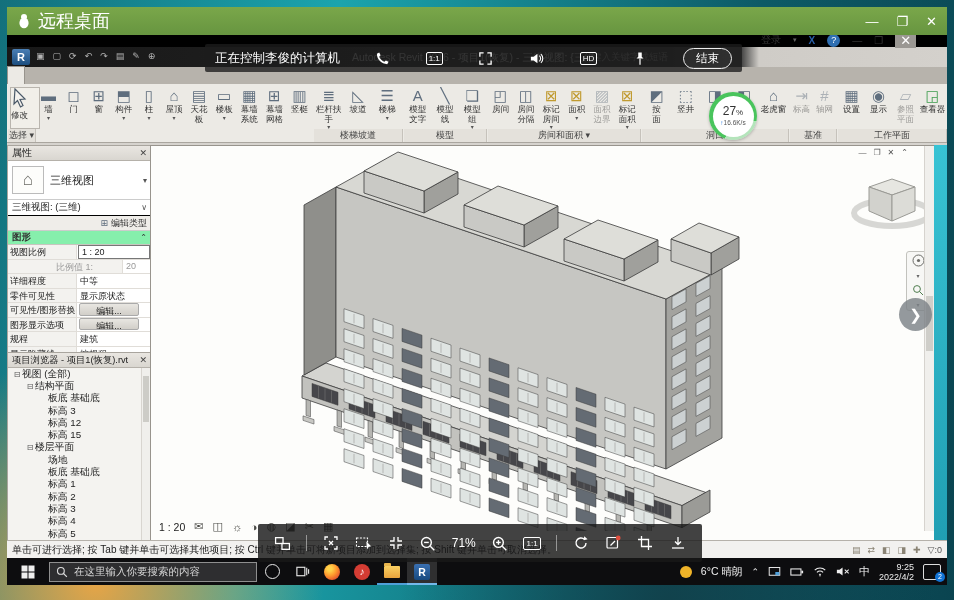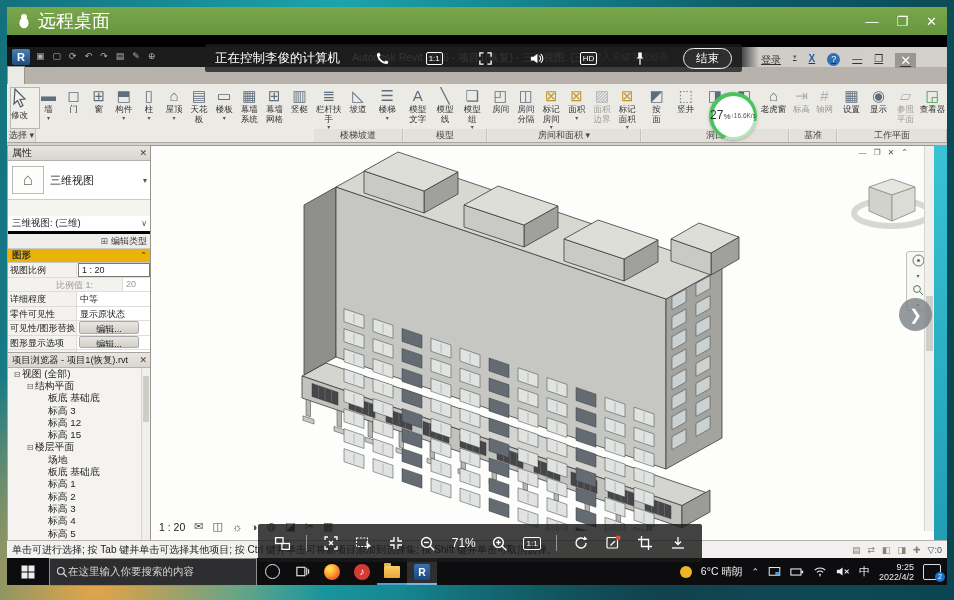--- a/index.html
+++ b/index.html
@@ -18,21 +18,21 @@
   .wctl span{cursor:default;}
   #remote-black{left:7px;top:35px;width:940px;height:12px;background:#000;z-index:2;}
   #remote-body{left:7px;top:47px;width:940px;height:538px;background:#d6d3ce;z-index:2;}
   
   #rv-title{left:7px;top:47px;width:940px;height:20px;background:linear-gradient(90deg,#181818,#262626 70%,#3a3a3a 78%,#cfccc7 80%,#d4d1cc);z-index:3;}
   #rv-logo{left:12px;top:49px;width:18px;height:16px;border-radius:2px;background:linear-gradient(#4a7fb5,#1c4e7f);
     color:#fff;font-size:11px;font-weight:bold;text-align:center;line-height:16px;z-index:4;}
   #qat{left:36px;top:51px;z-index:4;display:flex;gap:8px;color:#b3b3b3;font-size:9px;}
   #rv-title-text{left:352px;top:51px;z-index:4;font-size:10.5px;color:rgba(225,225,225,.55);white-space:nowrap;}
   #rv-infocenter{left:592px;top:51px;z-index:4;font-size:9.5px;color:rgba(210,210,210,.4);}
-  #rv-title-right{left:747px;top:53px;width:200px;height:20px;z-index:4;display:flex;align-items:flex-start;gap:12px;font-size:10px;color:#333;text-decoration:underline;}
+  #rv-title-right{left:747px;top:30px;width:200px;height:20px;z-index:4;display:flex;align-items:center;gap:12px;font-size:10px;color:#333;}
   
   #rv-tabs{left:7px;top:67px;width:940px;height:17px;background:#b7b3ac;z-index:3;display:flex;align-items:flex-end;}
   .rtab{font-size:10.5px;color:#2a2a2a;padding:2px 8px 2px 8px;height:13px;line-height:13px;}
   .rtab.active{background:#eceae5;border:1px solid #98948d;border-bottom:none;color:#111;}
   #rv-ribbon{left:7px;top:84px;width:940px;height:58px;background:#eceae5;border-bottom:1px solid #aaa69f;z-index:3;}
   .rgroup{position:absolute;top:86px;height:43px;display:flex;align-items:flex-start;z-index:4;}
   .rlabel{position:absolute;top:129px;height:13px;font-size:9px;color:#444;text-align:center;line-height:13px;
     border-right:1px solid #c6c2bb;z-index:4;background:#e4e1db;}
   .tool{flex:1;display:flex;flex-direction:column;align-items:center;font-size:8.5px;line-height:9.5px;color:#333;text-align:center;}
   .ticn{font-size:15px;line-height:19px;height:19px;color:#5f6e7e;}
@@ -44,23 +44,23 @@
     display:flex;flex-direction:column;font-size:8.5px;color:#333;}
   #select-strip{left:8px;top:129px;width:27px;z-index:4;}
   
   .panel{background:#f4f3f0;border:1px solid #a9a59e;z-index:10;}
   .phead{height:14px;background:linear-gradient(#e9e6e1,#d9d6d0);font-size:10px;color:#222;display:flex;align-items:center;padding:0 4px;border-bottom:1px solid #b5b1aa;}
   .phead .x{margin-left:auto;font-size:9px;color:#444;}
   #props{left:7px;top:145px;width:143px;height:207px;overflow:hidden;}
   #props-type{display:flex;align-items:center;height:34px;background:#fff;border-bottom:1px solid #ccc;padding:2px 4px;gap:6px;}
   #props-type .house{width:30px;height:26px;border:1px solid #bbb;font-size:17px;color:#6b6b66;text-align:center;line-height:26px;background:#fdfdfb;}
   #props-type .tname{font-size:11px;color:#222;flex:1;}
-  #props-inst{display:flex;align-items:center;height:15px;font-size:9.5px;color:#222;background:#fff;border-bottom:3px solid #000000;padding:0 4px;margin-top:16px;}
+  #props-inst{display:flex;align-items:center;height:15px;font-size:9.5px;color:#222;background:#fff;border-bottom:1px solid #000000;padding:0 4px;}
   #props-edit{display:flex;justify-content:flex-end;align-items:center;height:14px;font-size:9px;color:#333;background:#efede9;border-bottom:1px solid #ccc;padding:0 4px;gap:3px;}
-  .psect{height:13px;background:#eab308;font-size:9.5px;font-weight:bold;color:#333;display:flex;align-items:center;padding:0 4px;border-bottom:1px solid #c8c5bf;}
+  .psect{height:13px;background:#86efac;font-size:9.5px;font-weight:bold;color:#333;display:flex;align-items:center;padding:0 4px;border-bottom:1px solid #c8c5bf;}
   .psect .x{margin-left:auto;font-weight:normal;font-size:8px;}
   .prow{display:flex;height:13.5px;border-bottom:1px solid #e0ddd8;font-size:9px;color:#222;background:#fff;}
   .prow .pl{width:64px;background:#f3f2ef;border-right:1px solid #e0ddd8;padding:1px 2px;overflow:hidden;white-space:nowrap;}
   .prow .pv{flex:1;padding:1px 3px;overflow:hidden;white-space:nowrap;}
   .prow.inputbox .pv{border:1px solid #777;background:#fff;margin:0 1px;}
   .prow.muted .pv{color:#999;}
   .prow.muted .pl{color:#999;padding-left:48px;}
   .prow.btn .pv{background:linear-gradient(#e8e6e1,#d2cfc9);border:1px solid #aaa;text-align:center;margin:0 12px 1px 2px;border-radius:2px;}
   #browser{left:7px;top:352px;width:143px;height:188px;overflow:hidden;}
   .titem{display:flex;align-items:center;height:12.3px;font-size:9.8px;color:#1c1c1c;white-space:nowrap;}
@@ -78,39 +78,39 @@
   
   #ov-top{left:205px;top:44px;width:537px;height:28px;background:rgba(28,28,28,.78);z-index:44;border-radius:2px;
     display:flex;align-items:center;padding:0 10px;box-sizing:border-box;color:#fff;justify-content:space-between;}
   #ov-top .txt{font-size:12.5px;}
   .ovicon{width:17px;height:17px;display:inline-flex;align-items:center;justify-content:center;}
   .boxlbl{border:1px solid #fff;border-radius:2px;font-size:8px;padding:0 2px;line-height:11px;color:#fff;}
   #end-btn{border:1px solid #eee;border-radius:12px;font-size:11.5px;color:#fff;padding:2px 12px;background:rgba(255,255,255,.06);}
   #perf-circle{left:709px;top:92px;width:48px;height:48px;border-radius:50%;z-index:45;
     background:conic-gradient(from 200deg,#49c45c 0 73%,#b4e4bb 0 100%);box-shadow:0 1px 3px rgba(0,0,0,.25);}
   #perf-inner{position:absolute;left:3.5px;top:3.5px;width:41px;height:41px;border-radius:50%;background:#fff;
-    display:flex;flex-direction:row;align-items:center;justify-content:center;}
+    display:flex;flex-direction:column;align-items:center;justify-content:center;}
   #perf-inner .pv{font-size:12px;color:#333;line-height:13px;}
   #perf-inner .ps{font-size:6.5px;color:#555;line-height:8px;}
   #perf-inner .up{color:#2f7de1;}
   #ov-bottom{left:258px;top:524px;width:444px;height:38px;background:rgba(25,25,25,.82);z-index:44;border-radius:2px;
     display:flex;align-items:center;justify-content:space-around;padding:11px 8px;box-sizing:border-box;color:#fff;}
   #ov-bottom .zl{font-size:12px;}
   .vdiv{width:1px;height:16px;background:rgba(255,255,255,.45);}
   #chev-circle{left:899px;top:298px;width:33px;height:33px;border-radius:50%;background:rgba(125,130,135,.82);z-index:30;
     color:#fff;font-size:15px;display:flex;align-items:center;justify-content:center;}
   
   #statusbar{left:7px;top:540px;width:940px;height:18px;background:#f2f1ef;border-top:1px solid #b5b1aa;z-index:12;
     display:flex;align-items:center;font-size:10px;color:#222;padding:0 5px;box-sizing:border-box;}
   #statusbar .ric{margin-left:auto;display:flex;gap:7px;font-size:9px;color:#8a8374;align-items:center;}
   #statusbar .filt{color:#555;font-size:9px;}
   
   #taskbar{left:7px;top:558px;width:940px;height:27px;background:#0d0d0f;z-index:20;display:flex;align-items:center;}
   #tb-start{width:42px;height:27px;display:flex;align-items:center;justify-content:center;}
-  #tb-search{width:208px;height:28px;background:#2e2e30;border:1px solid #8f8f8f;display:flex;align-items:center;
+  #tb-search{width:208px;height:20px;background:#2e2e30;border:1px solid #8f8f8f;display:flex;align-items:center;gap:6px;
     color:#d6d6d6;font-size:10.5px;padding:0 6px;box-sizing:border-box;}
   .tbicon{width:30px;height:27px;display:flex;align-items:center;justify-content:center;}
   .tbicon.open{box-shadow:inset 0 -2px 0 #4f9fd8;}
   .tbicon.activeapp{background:rgba(255,255,255,.14);box-shadow:inset 0 -2px 0 #74b8ea;}
   .ffx{width:16px;height:16px;border-radius:50%;background:radial-gradient(circle at 35% 30%,#ffd24a 0 15%,#ff9a2e 45%,#e5542c 78%,#b5303a);}
   .nte{width:16px;height:16px;border-radius:50%;background:#d43c33;color:#fff;font-size:10px;text-align:center;line-height:16px;}
   .folder{width:16px;height:12px;background:linear-gradient(#f9d063,#e8a33d);border-radius:1px;position:relative;}
   .folder:before{content:"";position:absolute;top:-3px;left:0;width:7px;height:3px;background:#e8b54d;border-radius:1px 1px 0 0;}
   .rvticon{width:16px;height:16px;border-radius:2px;background:linear-gradient(#3a70b2,#17497e);color:#fff;font-size:10.5px;font-weight:bold;text-align:center;line-height:16px;}
   .cortana{width:13px;height:13px;border:1.6px solid #e8e8e8;border-radius:50%;}

